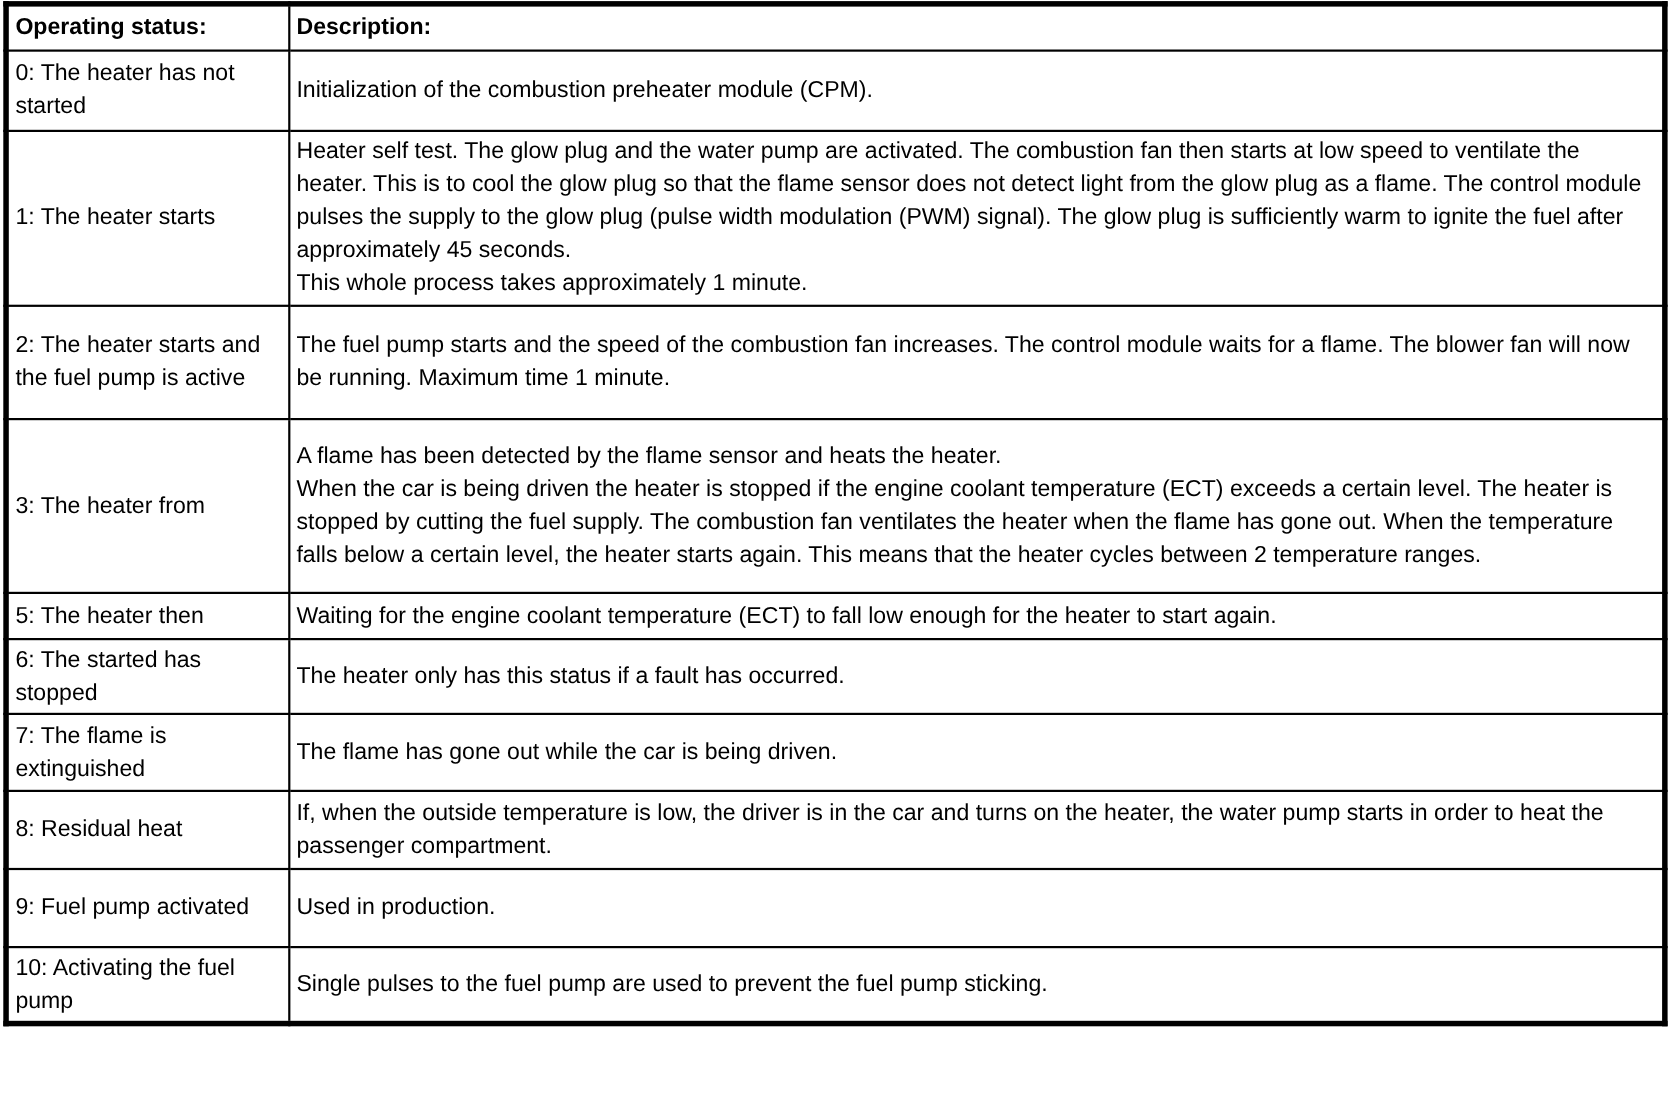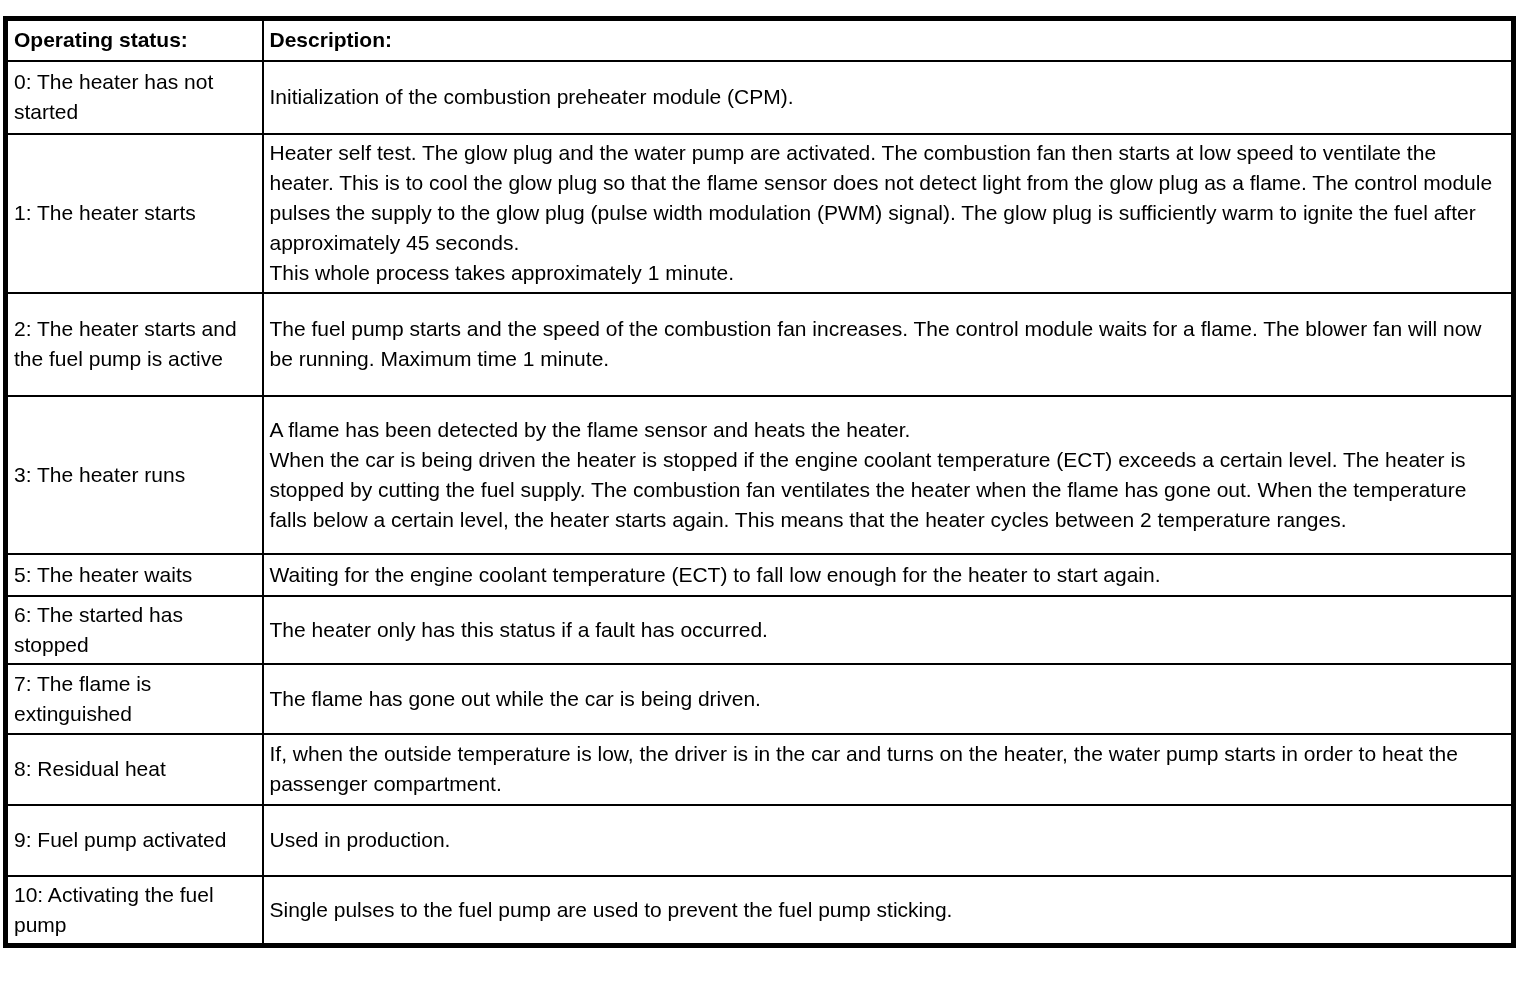--- a/index.html
+++ b/index.html
@@ -10,21 +10,21 @@
   .page {
     position: relative;
     width: 1520px;
     height: 1002px;
     background: #ffffff;
     overflow: hidden;
   }
   table.status-table {
     position: absolute;
     left: 3px;
-    top: 16px;
+    top: 1px;
     width: 1513px;
     border-collapse: collapse;
     table-layout: fixed;
     border: 5px solid #000000;
   }
   .status-table th,
   .status-table td {
     border: 2px solid #000000;
     font-family: "Liberation Sans", sans-serif;
     font-size: 21px;
@@ -79,26 +79,26 @@
       <tr>
         <td class="status-cell">1: The heater starts</td>
         <td class="desc-cell">Heater self test. The glow plug and the water pump are activated. The combustion fan then starts at low speed to ventilate the heater. This is to cool the glow plug so that the flame sensor does not detect light from the glow plug as a flame. The control module pulses the supply to the glow plug (pulse width modulation (PWM) signal). The glow plug is sufficiently warm to ignite the fuel after approximately 45 seconds.
 This whole process takes approximately 1 minute.</td>
       </tr>
       <tr>
         <td class="status-cell">2: The heater starts and the fuel pump is active</td>
         <td class="desc-cell">The fuel pump starts and the speed of the combustion fan increases. The control module waits for a flame. The blower fan will now be running. Maximum time 1 minute.</td>
       </tr>
       <tr>
-        <td class="status-cell">3: The heater runs</td>
+        <td class="status-cell">3: The heater from</td>
         <td class="desc-cell">A flame has been detected by the flame sensor and heats the heater.
 When the car is being driven the heater is stopped if the engine coolant temperature (ECT) exceeds a certain level. The heater is stopped by cutting the fuel supply. The combustion fan ventilates the heater when the flame has gone out. When the temperature falls below a certain level, the heater starts again. This means that the heater cycles between 2 temperature ranges.</td>
       </tr>
       <tr>
-        <td class="status-cell">5: The heater waits</td>
+        <td class="status-cell">5: The heater then</td>
         <td class="desc-cell">Waiting for the engine coolant temperature (ECT) to fall low enough for the heater to start again.</td>
       </tr>
       <tr>
         <td class="status-cell">6: The started has stopped</td>
         <td class="desc-cell">The heater only has this status if a fault has occurred.</td>
       </tr>
       <tr>
         <td class="status-cell">7: The flame is extinguished</td>
         <td class="desc-cell">The flame has gone out while the car is being driven.</td>
       </tr>

